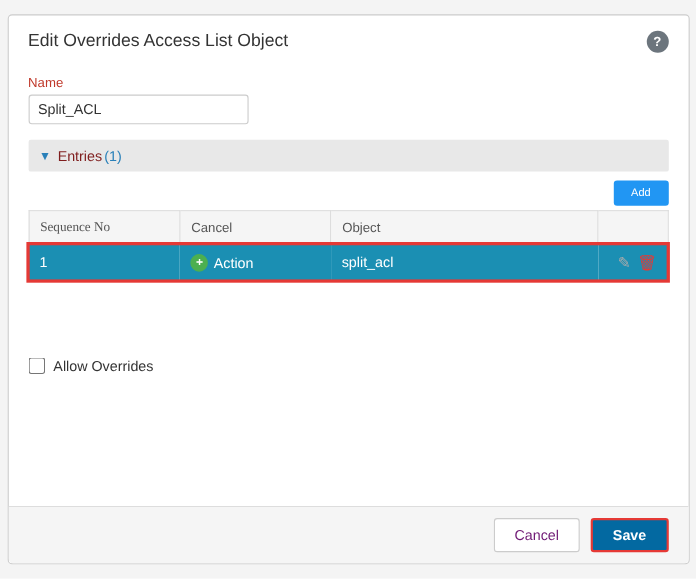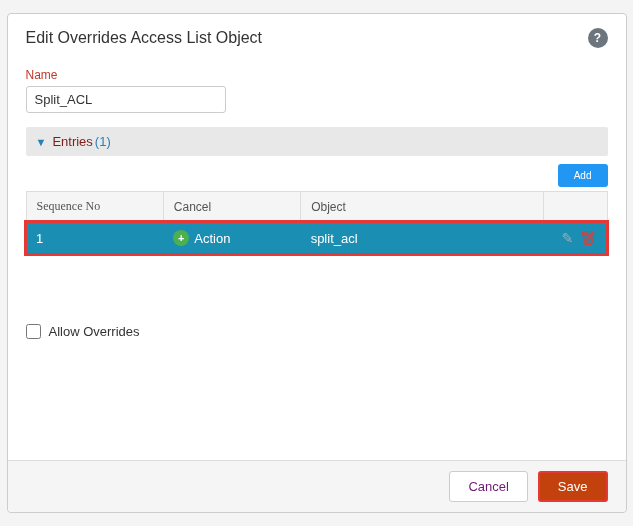--- a/index.html
+++ b/index.html
@@ -195,28 +195,28 @@
     .cancel-btn {
       background: #fff;
       color: #701a75;
       border: 1px solid #ccc;
       border-radius: 3px;
       padding: 6px 18px;
       font-size: 13px;
       cursor: pointer;
     }
     .save-btn {
-      background: #c2410c;
+      background: #0369a1;
       color: #fff;
       border: 2px solid #e53935;
       border-radius: 3px;
       padding: 6px 18px;
       font-size: 13px;
       cursor: pointer;
-      font-weight: normal;
+      font-weight: bold;
     }
   </style>
 </head>
 <body>
 
 <div class="dialog">
   <div class="dialog-header">
     <span class="dialog-title">Edit Overrides Access List Object</span>
     <div class="help-icon">?</div>
   </div>

